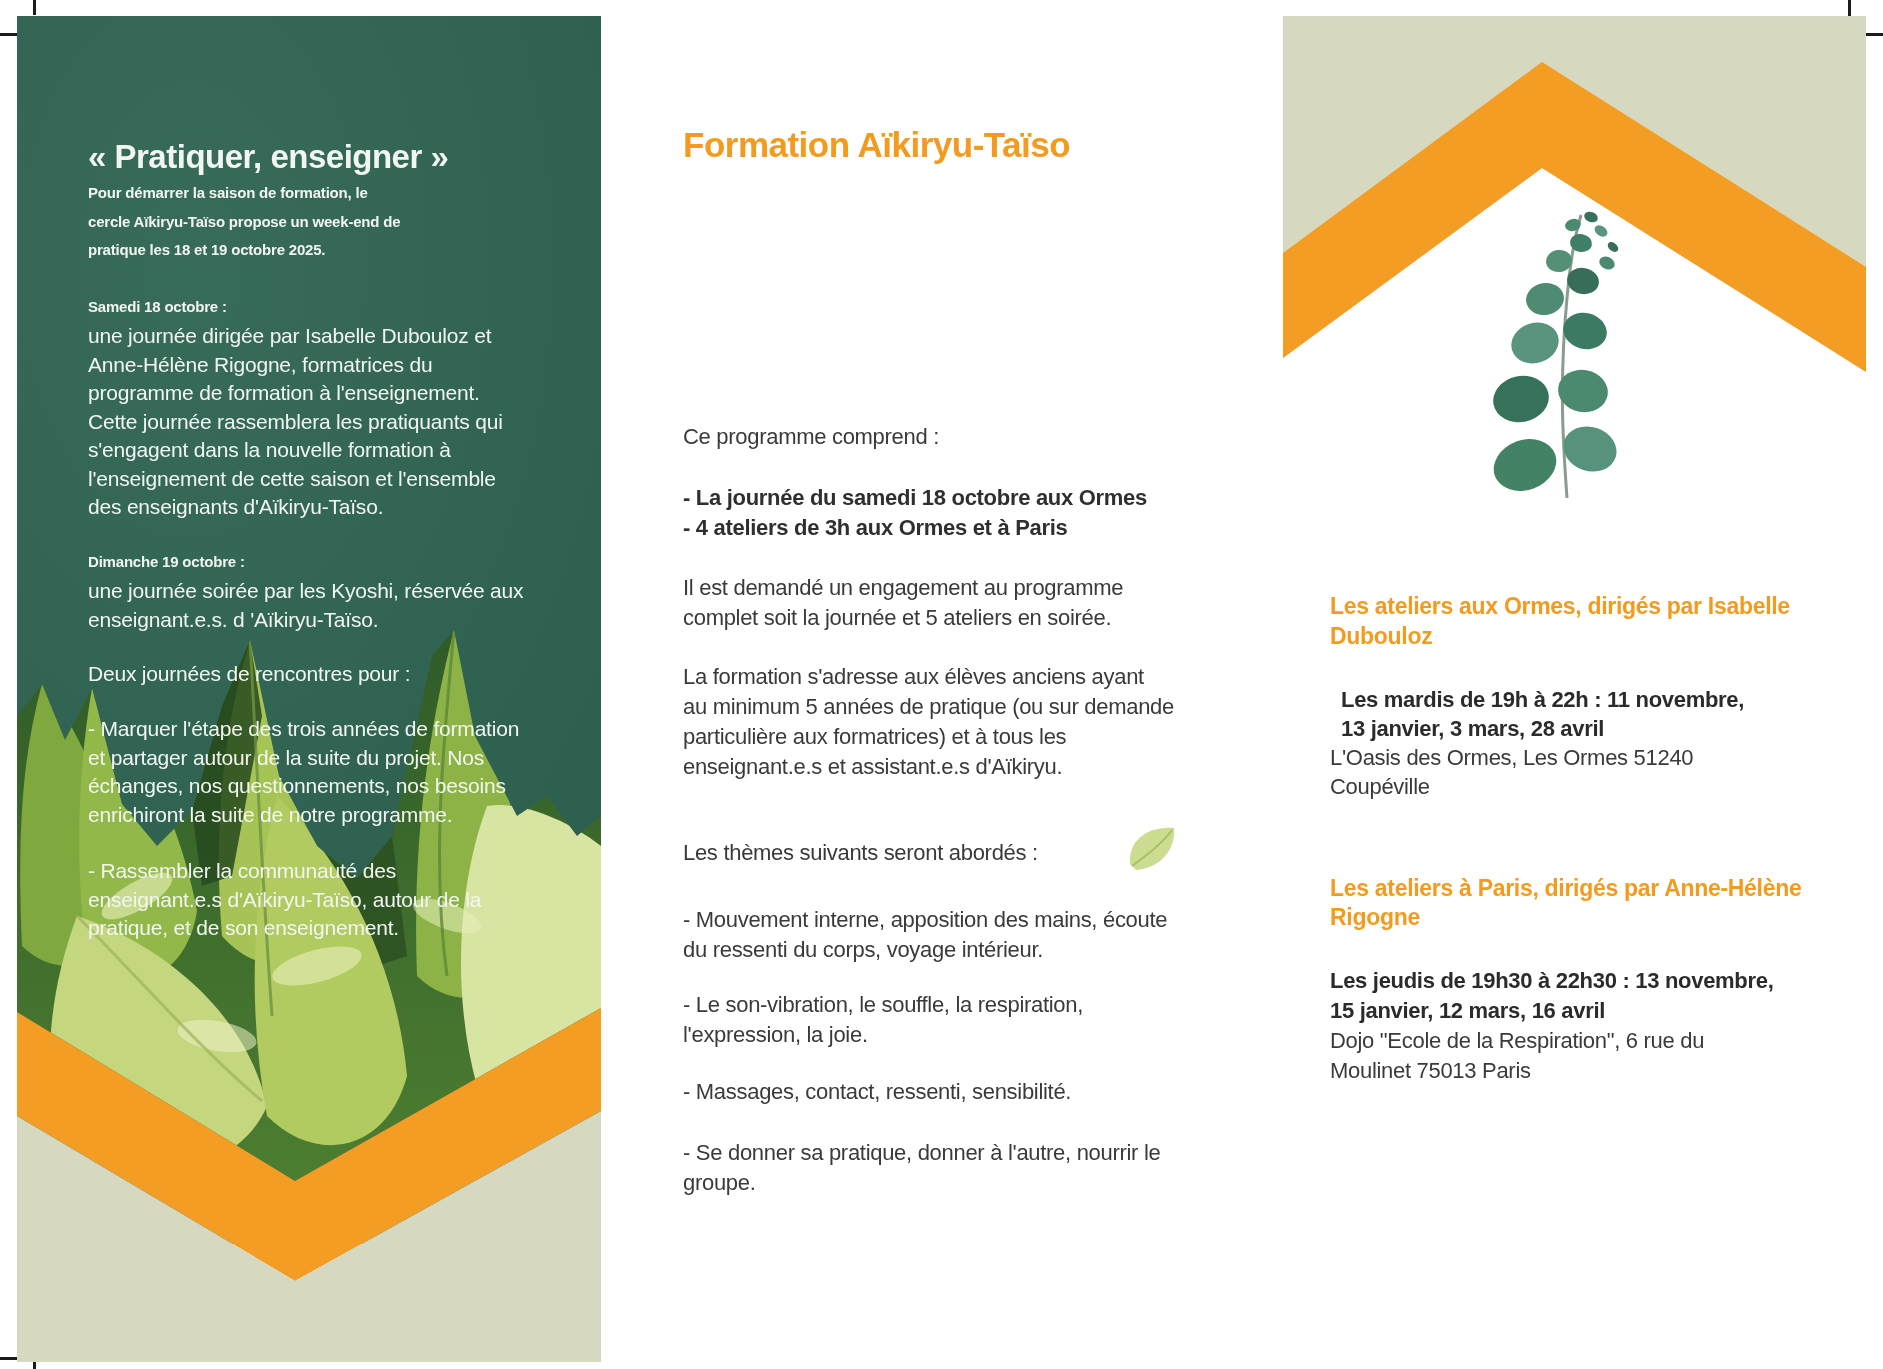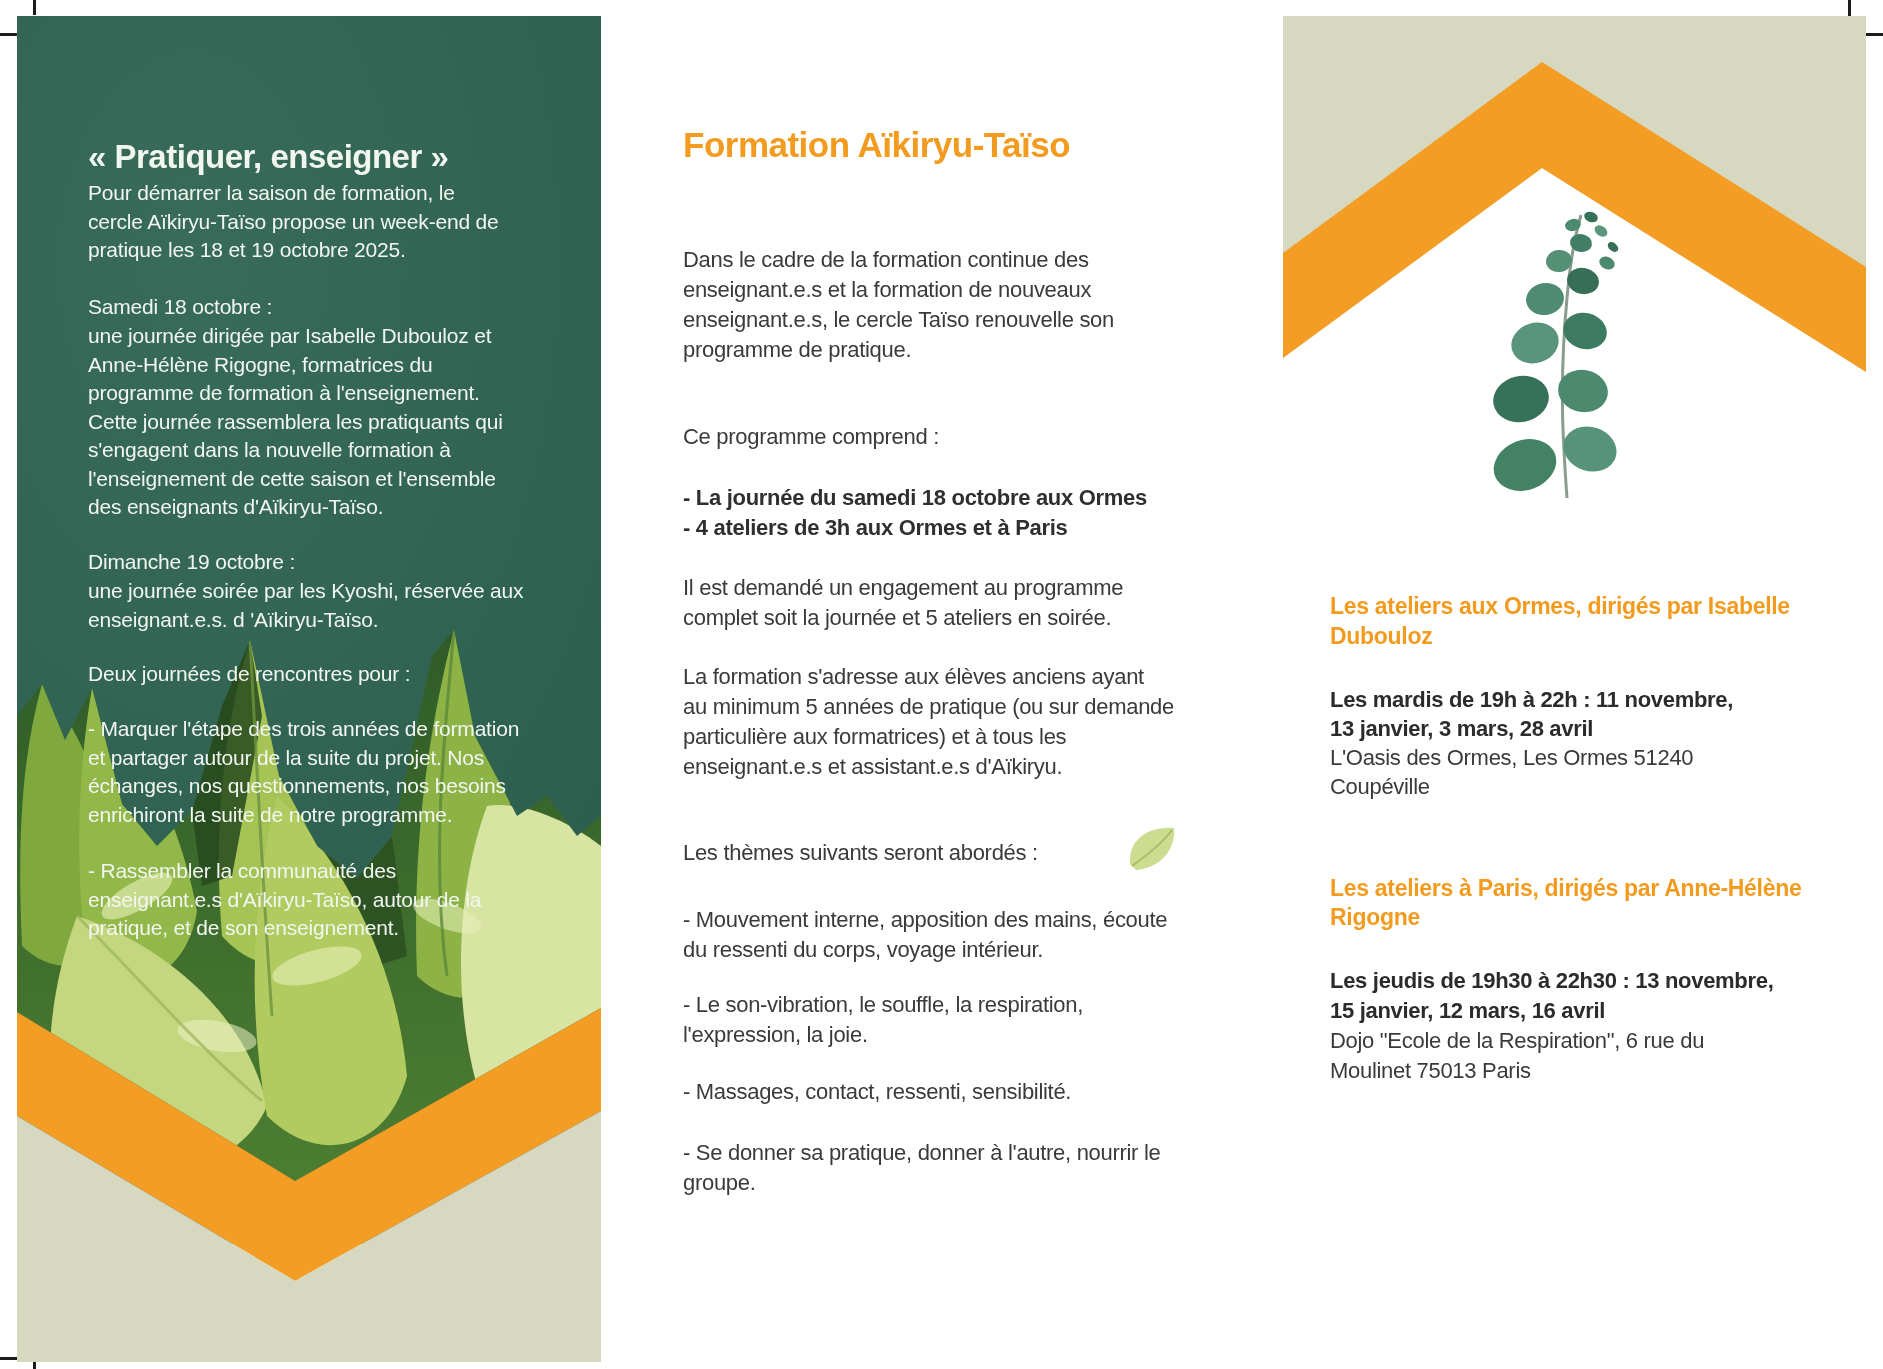--- a/index.html
+++ b/index.html
@@ -9,21 +9,21 @@
   .lines{white-space:pre-line;}
   
   .mark{position:absolute;background:#1c1c1c;}
   
   .panel-left{position:absolute;left:17px;top:16px;width:584px;height:1228px;
               background:#2d6351;
               background-image:radial-gradient(120% 90% at 30% 20%, rgba(255,255,255,0.05), rgba(0,0,0,0.08));}
   .panel-left svg{position:absolute;left:0;top:0;}
   .lp-text{position:absolute;left:71px;width:475px;color:#f2f6f1;letter-spacing:-0.2px;}
   .lp-title{top:122px;font-size:33px;font-weight:700;letter-spacing:-0.5px;}
-  .lp-bold{font-weight:400;font-size:21px;line-height:28.5px;}
+  .lp-bold{font-weight:700;font-size:15px;line-height:28.5px;}
   .lp-body{font-weight:400;font-size:21px;line-height:28.5px;}
   
   .mp-text{position:absolute;left:683px;width:545px;color:#3a3a3a;letter-spacing:-0.3px;}
   .mp-title{top:125px;font-size:35px;font-weight:700;color:#F29B1E;letter-spacing:-0.5px;}
   .mp-body{font-size:22px;line-height:30px;font-weight:400;}
   .mp-bold{font-size:22px;line-height:30px;font-weight:700;color:#2f2f2f;}
   
   .rp-art{position:absolute;left:1283px;top:16px;width:583px;height:360px;}
   .rp-sage{position:absolute;left:0;top:0;width:583px;height:360px;background:#D6D9C0;
            clip-path:polygon(0px 0px,583px 0px,583px 356px,259px 152px,0px 342px);}
@@ -103,24 +103,20 @@
     <div class="lp-text lp-body lines" style="top:699px;">- Marquer l'étape des trois années de formation
 et partager autour de la suite du projet. Nos
 échanges, nos questionnements, nos besoins
 enrichiront la suite de notre programme.</div>
     <div class="lp-text lp-body lines" style="top:841px;">- Rassembler la communauté des
 enseignant.e.s d'Aïkiryu-Taïso, autour de la
 pratique, et de son enseignement.</div>
   </section>
 
   <div class="mp-text mp-title">Formation Aïkiryu-Taïso</div>
-  <div class="mp-text mp-body lines" style="top:245px;">Dans le cadre de la formation continue des
-enseignant.e.s et la formation de nouveaux
-enseignant.e.s, le cercle Taïso renouvelle son
-programme de pratique.</div>
   <div class="mp-text mp-body" style="top:422px;">Ce programme comprend :</div>
   <div class="mp-text mp-bold lines" style="top:483px;">- La journée du samedi 18 octobre aux Ormes
 - 4 ateliers de 3h aux Ormes et à Paris</div>
   <div class="mp-text mp-body lines" style="top:573px;">Il est demandé un engagement au programme
 complet soit la journée et 5 ateliers en soirée.</div>
   <div class="mp-text mp-body lines" style="top:662px;">La formation s'adresse aux élèves anciens ayant
 au minimum 5 années de pratique (ou sur demande
 particulière aux formatrices) et à tous les
 enseignant.e.s et assistant.e.s d'Aïkiryu.</div>
   <div class="mp-text mp-body" style="top:838px;">Les thèmes suivants seront abordés :</div>
@@ -156,21 +152,21 @@
     <ellipse cx="126" cy="40" rx="11" ry="9" fill="#417e66" transform="rotate(10 126 40)"></ellipse>
     <ellipse cx="118" cy="22" rx="8" ry="6" fill="#4c8a70" transform="rotate(-15 118 22)"></ellipse>
     <ellipse cx="136" cy="14" rx="7" ry="5" fill="#36715a" transform="rotate(20 136 14)"></ellipse>
     <ellipse cx="146" cy="28" rx="7" ry="5" fill="#5a967e" transform="rotate(35 146 28)"></ellipse>
     <ellipse cx="152" cy="60" rx="8" ry="6" fill="#4c8a70" transform="rotate(25 152 60)"></ellipse>
     <ellipse cx="158" cy="44" rx="6" ry="4" fill="#376e58" transform="rotate(40 158 44)"></ellipse>
   </svg>
 
   <div class="rp-text rp-head lines" style="top:591px;">Les ateliers aux Ormes, dirigés par Isabelle
 Dubouloz</div>
-  <div class="rp-text rp-bold lines" style="top:685px;">Les mardis de 19h à 22h : 11 novembre,
+  <div class="rp-text rp-bold lines" style="top:685px;margin-left:11px;">Les mardis de 19h à 22h : 11 novembre,
 13 janvier, 3 mars, 28 avril</div>
   <div class="rp-text rp-reg lines" style="top:743px;">L'Oasis des Ormes, Les Ormes 51240
 Coupéville</div>
   <div class="rp-text rp-head lines" style="top:874px;line-height:29px;">Les ateliers à Paris, dirigés par Anne-Hélène
 Rigogne</div>
   <div class="rp-text rp-bold lines" style="top:966px;line-height:30px;">Les jeudis de 19h30 à 22h30 : 13 novembre,
 15 janvier, 12 mars, 16 avril</div>
   <div class="rp-text rp-reg lines" style="top:1026px;line-height:30px;">Dojo "Ecole de la Respiration", 6 rue du
 Moulinet 75013 Paris</div>
 

